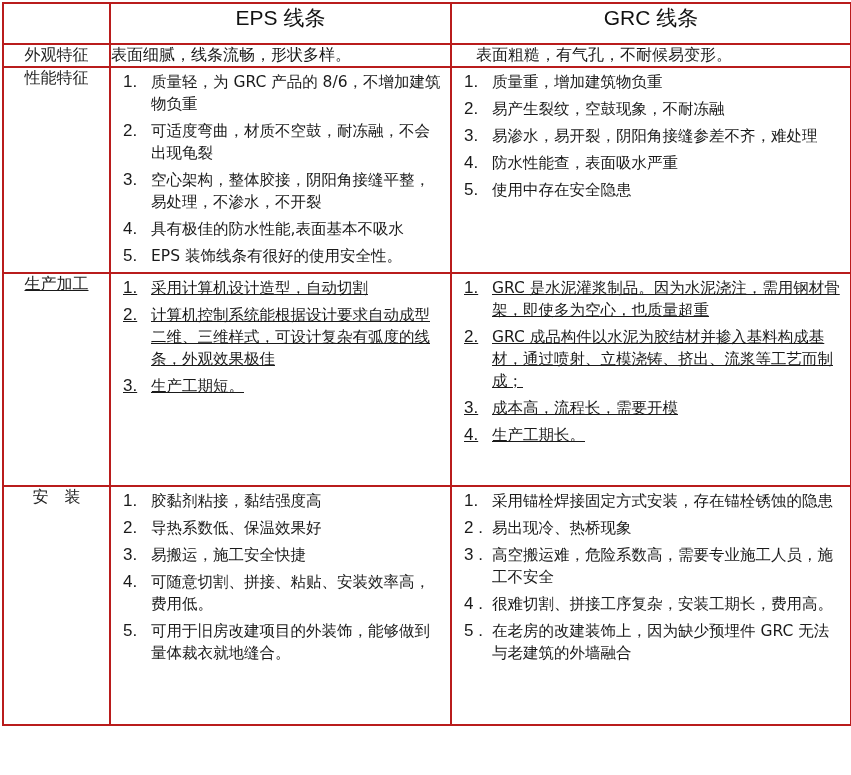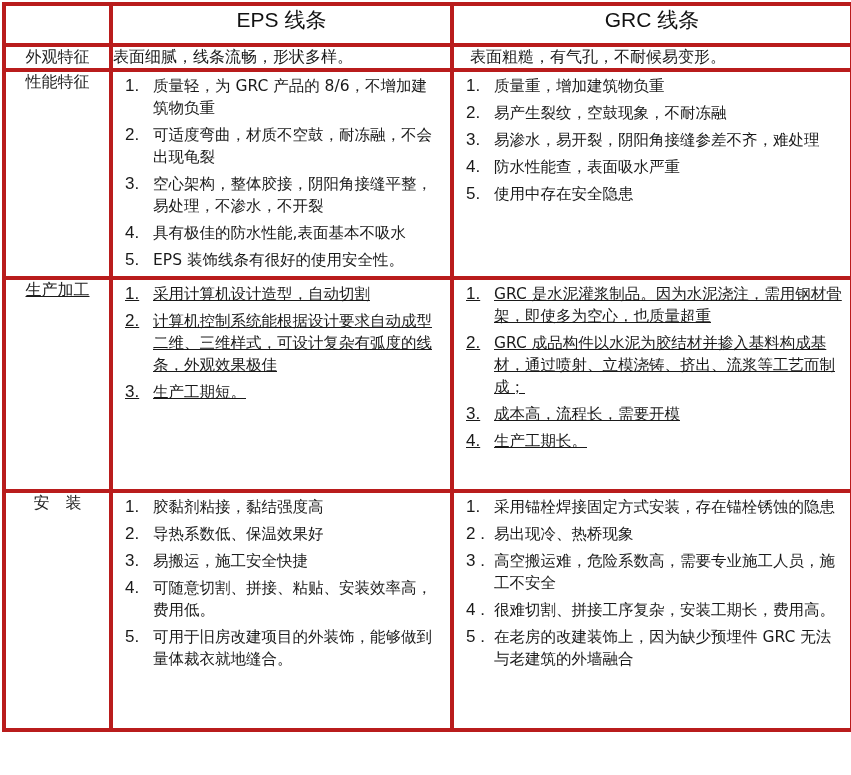--- a/index.html
+++ b/index.html
@@ -3,39 +3,39 @@
 <meta charset="utf-8">
 <style>
   html, body { margin: 0; padding: 0; background: #ffffff; }
   body { width: 851px; height: 775px; overflow: hidden; position: relative;
          font-family: "DejaVu Sans", "Liberation Sans", sans-serif; color: #1a1a1a; }
   table.cmp {
     position: absolute; left: 2px; top: 2px;
     width: 848px; border-collapse: collapse; table-layout: fixed;
   }
   table.cmp td, table.cmp th {
-    border: 4px solid #b91c1c; padding: 0; vertical-align: top;
+    border: 2px solid #b91c1c; padding: 0; vertical-align: top;
   }
   col.c0 { width: 107px; }
   col.c1 { width: 341px; }
   col.c2 { width: 400px; }
   tr.r-head { height: 41px; }
   tr.r-look { height: 21px; }
   tr.r-perf { height: 188px; }
   tr.r-prod { height: 213px; text-decoration: underline; }
   tr.r-inst { height: 239px; padding-left: 42px; }
   th.head {
     font-family: "Liberation Sans", sans-serif; font-weight: normal;
     font-size: 21px; text-align: center; vertical-align: middle; color: #111;
   }
   td.rowlabel {
     font-size: 16px; text-align: center; vertical-align: middle; color: #222;
   }
   td.plain { font-size: 16px; padding: 2px 0 0 12px; vertical-align: top; }
-  td.plain.right { padding-left: 16px; }
+  td.plain.right { padding-left: 24px; }
   ol.items { list-style: none; margin: 0; padding: 3px 8px 0 12px; }
   ol.items li {
     display: flex; font-size: 15.5px; line-height: 22px; margin-bottom: 5px;
   }
   ol.items li .num {
     flex: 0 0 28px; font-family: "Liberation Sans", sans-serif; font-size: 17px;
   }
   ol.items li .txt { flex: 1; }
 </style>
 </head>

